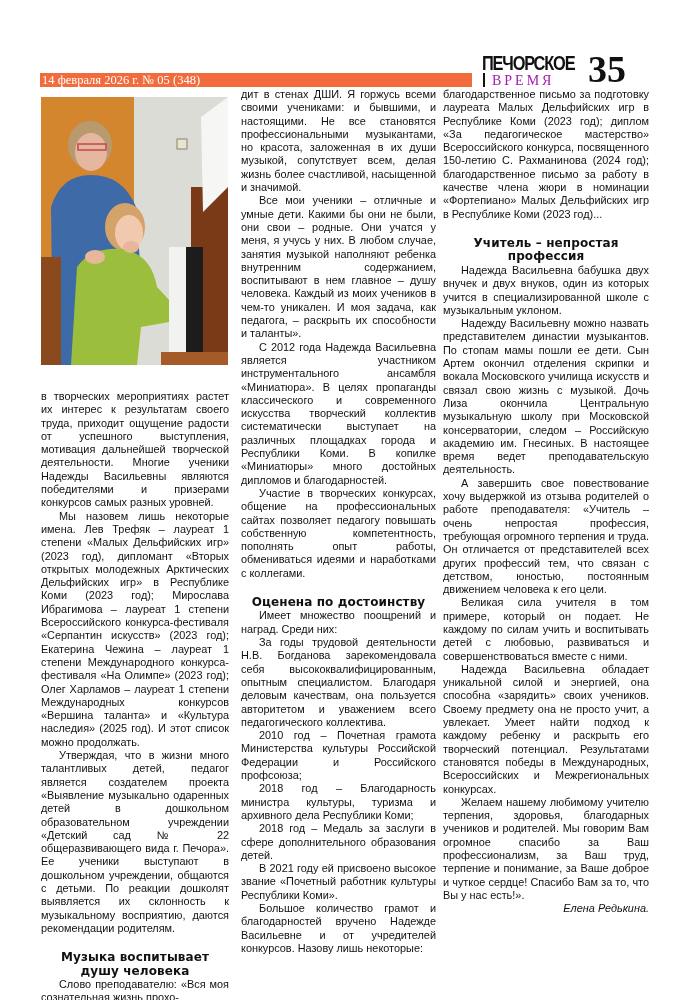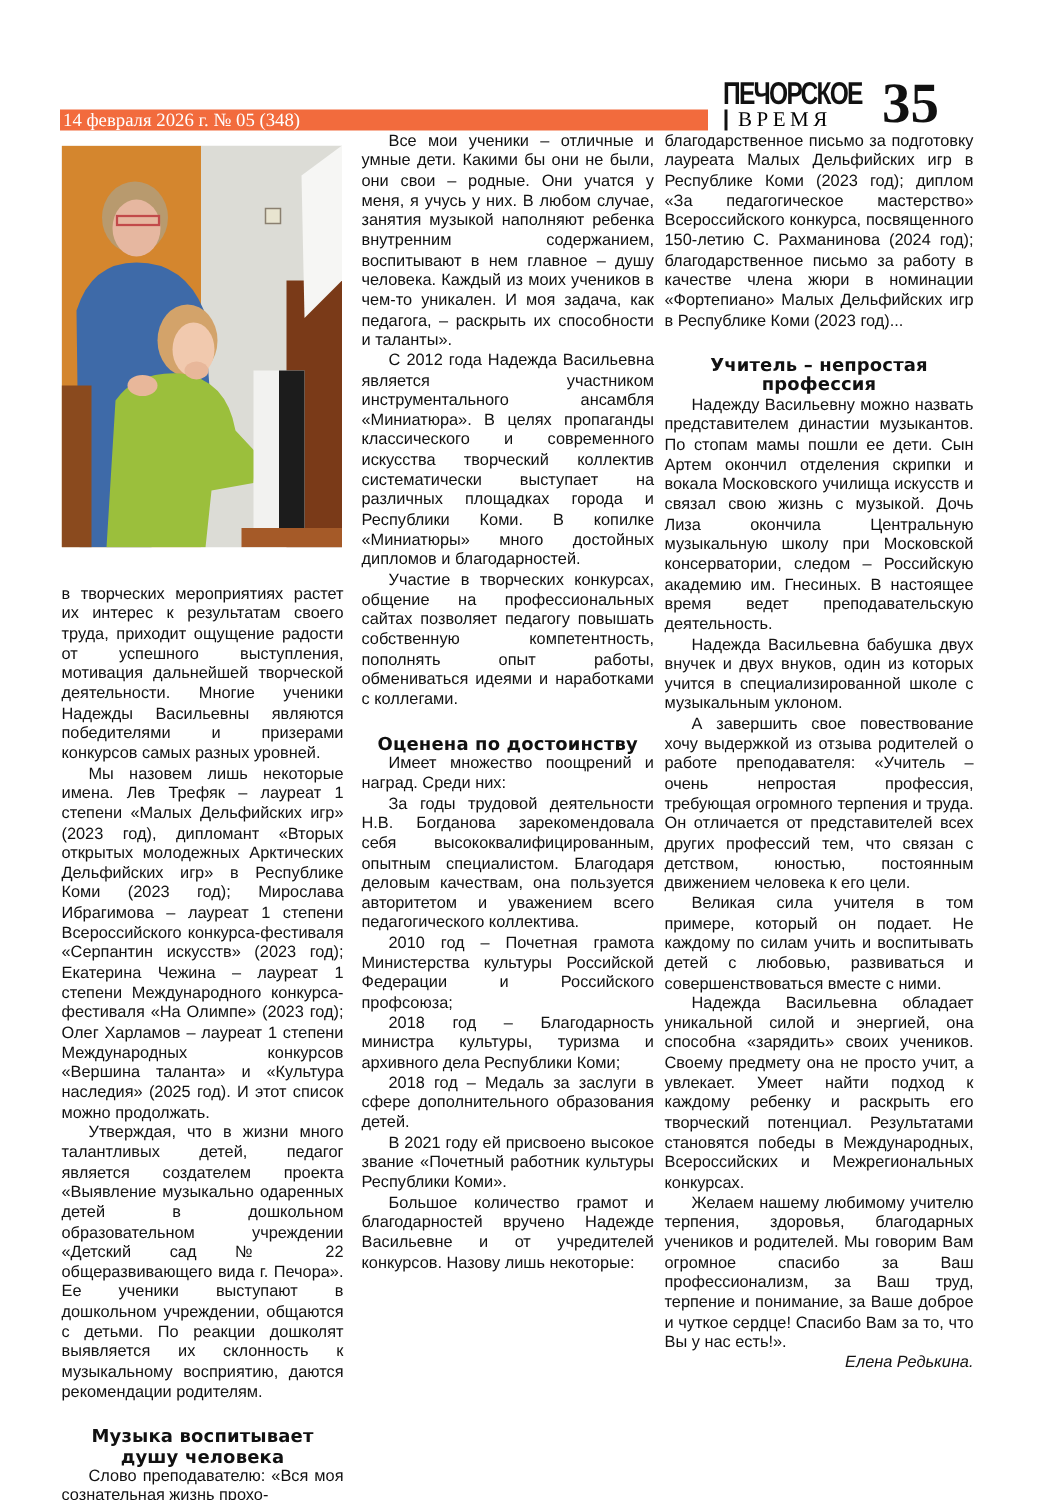--- a/index.html
+++ b/index.html
@@ -9,21 +9,21 @@
   
   .header-bar { position: absolute; left: 40px; top: 73px; width: 432px; height: 14px;
                 background: #f26b3d; }
   .header-date { position: absolute; left: 42px; top: 72px; font-family: "Liberation Serif", serif;
                  font-size: 12.5px; color: #ffffff; line-height: 16px; white-space: nowrap; }
   .masthead { position: absolute; left: 482px; top: 52px; width: 100px; height: 42px; }
   .mast-top { position: absolute; left: 0; top: 0; font-family: "Liberation Sans Narrow", "Liberation Sans", sans-serif;
               font-weight: bold; font-size: 21px; letter-spacing: -1.5px; transform: scaleX(0.78); transform-origin: left top;
               line-height: 22px; color: #111; white-space: nowrap; }
   .mast-bottom { position: absolute; left: 10px; top: 21px; font-family: "Liberation Serif", serif;
-                 font-size: 14px; letter-spacing: 3px; color: #000000; line-height: 16px; white-space: nowrap; }
+                 font-size: 14px; letter-spacing: 3px; color: #a21caf; line-height: 16px; white-space: nowrap; }
   .mast-rule { position: absolute; left: 1px; top: 21px; width: 2px; height: 14px; background: #111; }
   .page-number { position: absolute; left: 588px; top: 49px; font-family: "Liberation Serif", serif;
                  font-weight: bold; font-size: 38px; line-height: 40px; color: #111; }
 
   
   .photo { position: absolute; left: 41px; top: 97px; width: 187px; height: 268px; overflow: hidden; }
 
   
   .col { position: absolute; font-size: 10.9px; line-height: 13.3px; text-align: justify; hyphens: manual; }
   .col p { margin: 0; text-indent: 18px; }
@@ -78,36 +78,37 @@
 
 <div class="col col1">
   <p class="noindent">в творческих мероприятиях растет их интерес к результатам своего труда, приходит ощущение радости от успешного выступления, мотивация дальнейшей творческой деятельности. Многие ученики Надежды Васильевны являются победителями и призерами конкурсов самых разных уровней.</p>
   <p>Мы назовем лишь некоторые имена. Лев Трефяк – лауреат 1 степени «Малых Дельфийских игр» (2023 год), дипломант «Вторых открытых молодежных Арктических Дельфийских игр» в Республике Коми (2023 год); Мирослава Ибрагимова – лауреат 1 степени Всероссийского конкурса-фестиваля «Серпантин искусств» (2023 год); Екатерина Чежина – лауреат 1 степени Международного конкурса-фестиваля «На Олимпе» (2023 год); Олег Харламов – лауреат 1 степени Международных конкурсов «Вершина таланта» и «Культура наследия» (2025 год). И этот список можно продолжать.</p>
   <p>Утверждая, что в жизни много талантливых детей, педагог является создателем проекта «Выявление музыкально одаренных детей в дошкольном образовательном учреждении «Детский сад № 22 общеразвивающего вида г. Печора». Ее ученики выступают в дошкольном учреждении, общаются с детьми. По реакции дошколят выявляется их склонность к музыкальному восприятию, даются рекомендации родителям.</p>
   <p class="sub gap">Музыка воспитывает душу человека</p>
   <p>Слово преподавателю: «Вся моя сознательная жизнь прохо-</p>
 </div>
 
 <div class="col col2">
+  <p class="noindent">дит в стенах ДШИ. Я горжусь всеми своими учениками: и бывшими, и настоящими. Не все становятся профессиональными музыкантами, но красота, заложенная в их души музыкой, сопутствует всем, делая жизнь более счастливой, насыщенной и значимой.</p>
   <p>Все мои ученики – отличные и умные дети. Какими бы они не были, они свои – родные. Они учатся у меня, я учусь у них. В любом случае, занятия музыкой наполняют ребенка внутренним содержанием, воспитывают в нем главное – душу человека. Каждый из моих учеников в чем-то уникален. И моя задача, как педагога, – раскрыть их способности и таланты».</p>
   <p>С 2012 года Надежда Васильевна является участником инструментального ансамбля «Миниатюра». В целях пропаганды классического и современного искусства творческий коллектив систематически выступает на различных площадках города и Республики Коми. В копилке «Миниатюры» много достойных дипломов и благодарностей.</p>
   <p>Участие в творческих конкурсах, общение на профессиональных сайтах позволяет педагогу повышать собственную компетентность, пополнять опыт работы, обмениваться идеями и наработками с коллегами.</p>
   <p class="sub gap">Оценена по достоинству</p>
   <p>Имеет множество поощрений и наград. Среди них:</p>
   <p>За годы трудовой деятельности Н.В. Богданова зарекомендовала себя высококвалифицированным, опытным специалистом. Благодаря деловым качествам, она пользуется авторитетом и уважением всего педагогического коллектива.</p>
   <p>2010 год – Почетная грамота Министерства культуры Российской Федерации и Российского профсоюза;</p>
   <p>2018 год – Благодарность министра культуры, туризма и архивного дела Республики Коми;</p>
   <p>2018 год – Медаль за заслуги в сфере дополнительного образования детей.</p>
   <p>В 2021 году ей присвоено высокое звание «Почетный работник культуры Республики Коми».</p>
   <p>Большое количество грамот и благодарностей вручено Надежде Васильевне и от учредителей конкурсов. Назову лишь некоторые:</p>
 </div>
 
 <div class="col col3">
   <p class="noindent">благодарственное письмо за подготовку лауреата Малых Дельфийских игр в Республике Коми (2023 год); диплом «За педагогическое мастерство» Всероссийского конкурса, посвященного 150-летию С. Рахманинова (2024 год); благодарственное письмо за работу в качестве члена жюри в номинации «Фортепиано» Малых Дельфийских игр в Республике Коми (2023 год)...</p>
   <p class="sub gap">Учитель – непростая профессия</p>
+  <p>Надежда Васильевна бабушка двух внучек и двух внуков, один из которых учится в специализированной школе с музыкальным уклоном.</p>
   <p>Надежду Васильевну можно назвать представителем династии музыкантов. По стопам мамы пошли ее дети. Сын Артем окончил отделения скрипки и вокала Московского училища искусств и связал свою жизнь с музыкой. Дочь Лиза окончила Центральную музыкальную школу при Московской консерватории, следом – Российскую академию им. Гнесиных. В настоящее время ведет преподавательскую деятельность.</p>
-  <p>Надежда Васильевна бабушка двух внучек и двух внуков, один из которых учится в специализированной школе с музыкальным уклоном.</p>
   <p>А завершить свое повествование хочу выдержкой из отзыва родителей о работе преподавателя: «Учитель – очень непростая профессия, требующая огромного терпения и труда. Он отличается от представителей всех других профессий тем, что связан с детством, юностью, постоянным движением человека к его цели.</p>
   <p>Великая сила учителя в том примере, который он подает. Не каждому по силам учить и воспитывать детей с любовью, развиваться и совершенствоваться вместе с ними.</p>
   <p>Надежда Васильевна обладает уникальной силой и энергией, она способна «зарядить» своих учеников. Своему предмету она не просто учит, а увлекает. Умеет найти подход к каждому ребенку и раскрыть его творческий потенциал. Результатами становятся победы в Международных, Всероссийских и Межрегиональных конкурсах.</p>
   <p>Желаем нашему любимому учителю терпения, здоровья, благодарных учеников и родителей. Мы говорим Вам огромное спасибо за Ваш профессионализм, за Ваш труд, терпение и понимание, за Ваше доброе и чуткое сердце! Спасибо Вам за то, что Вы у нас есть!».</p>
   <p class="author">Елена Редькина.</p>
 </div>
 
 </body></html>

